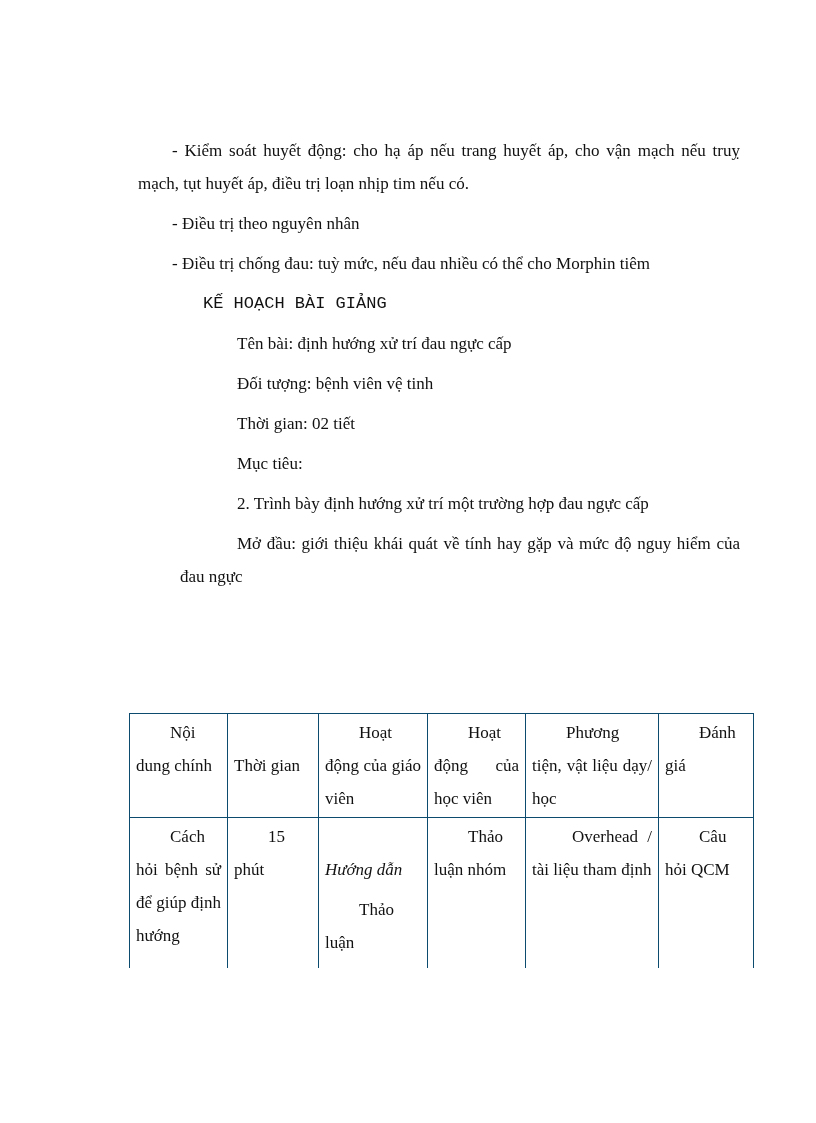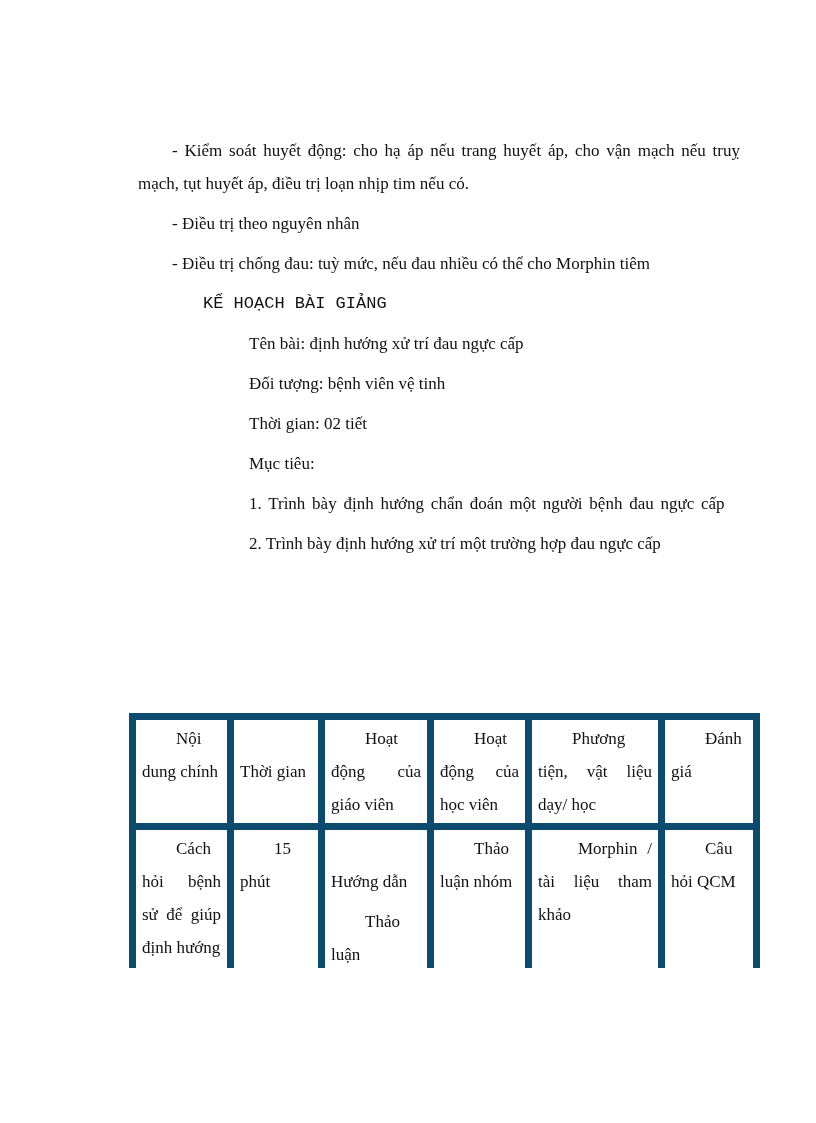--- a/index.html
+++ b/index.html
@@ -16,47 +16,47 @@
     position: absolute;
     left: 138px;
     top: 134px;
     width: 602px;
     font-size: 17px;
     line-height: 33px;
   }
   .text-block p { margin: 0 0 7px 0; text-align: justify; }
   p.dash { text-indent: 34px; }
   p.head { text-indent: 65px; font-family: Liberation Mono, monospace; }
-  p.tab  { margin-left: 54px; text-indent: 57px; }
+  p.tab  { margin-left: 42px; text-indent: 57px; }
   p.tight { word-spacing: 2.5px; }
 
   table.lesson-table {
     position: absolute;
     left: 129px;
     top: 713px;
     width: 624px;
     border-collapse: collapse;
     table-layout: fixed;
     font-size: 17px;
     line-height: 33px;
   }
   .lesson-table td {
-    border: 7px solid #0c4a6e;
+    border: 1px solid #0c4a6e;
     vertical-align: top;
     padding: 2px 6px;
     text-align: justify;
     overflow: hidden;
   }
   .lesson-table tr.hdr  { height: 104px; }
   .lesson-table tr.bodyrow { height: 186px; }
   td.v-mid { vertical-align: middle; margin-left: 36px; }
   .cp { margin: 0; text-indent: 34px; text-align: justify; }
   .cp + .cp { margin-top: 7px; }
   .cp.no-indent { text-indent: 0; }
-  .cp.top-gap { margin-top: 33px; }
+  .cp.top-gap { margin-top: 33px; font-style: italic; }
 
   .page-break-line {
     position: absolute;
     left: 24px;
     top: 1119px;
     width: 768px;
     border-top: 1px dotted #c9c9c9;
   }
 </style>
 </head>
@@ -66,22 +66,22 @@
 
   <div class="text-block">
     <p class="dash">- Kiểm soát huyết động: cho hạ áp nếu trang huyết áp, cho vận mạch nếu truỵ mạch, tụt huyết áp, điều trị loạn nhịp tim nếu có.</p>
     <p class="dash">- Điều trị theo nguyên nhân</p>
     <p class="dash">- Điều trị chống đau: tuỳ mức, nếu đau nhiều có thể cho Morphin tiêm</p>
     <p class="head">KẾ HOẠCH BÀI GIẢNG</p>
     <p class="tab">Tên bài: định hướng xử trí đau ngực cấp</p>
     <p class="tab">Đối tượng: bệnh viên vệ tinh</p>
     <p class="tab">Thời gian: 02 tiết</p>
     <p class="tab">Mục tiêu:</p>
-    <p class="tab tight">1. Trình bày định hướng chẩn đoán một người bệnh đau ngực cấp</p>
     <p class="tab">2. Trình bày định hướng xử trí một trường hợp đau ngực cấp</p>
+    <p class="tab">Mở đầu: giới thiệu khái quát về tính hay gặp và mức độ nguy hiểm của đau ngực</p>
   </div>
 
   <table class="lesson-table">
     <colgroup>
       <col style="width:98px">
       <col style="width:91px">
       <col style="width:109px">
       <col style="width:98px">
       <col style="width:133px">
       <col style="width:95px">
@@ -116,21 +116,21 @@
         </td>
         <td>
           <p class="cp no-indent top-gap">Hướng dẫn</p>
           <p class="cp">Thảo luận</p>
           <p class="cp">Thuyế</p>
         </td>
         <td>
           <p class="cp">Thảo luận nhóm</p>
         </td>
         <td>
-          <p class="cp" style="text-indent:40px">Morphin / tài liệu tham khảo</p>
+          <p class="cp" style="text-indent:40px">Overhead / tài liệu tham định</p>
         </td>
         <td>
           <p class="cp">Câu hỏi QCM</p>
         </td>
       </tr>
     </tbody>
   </table>
 
   <div class="page-break-line"></div>
 

